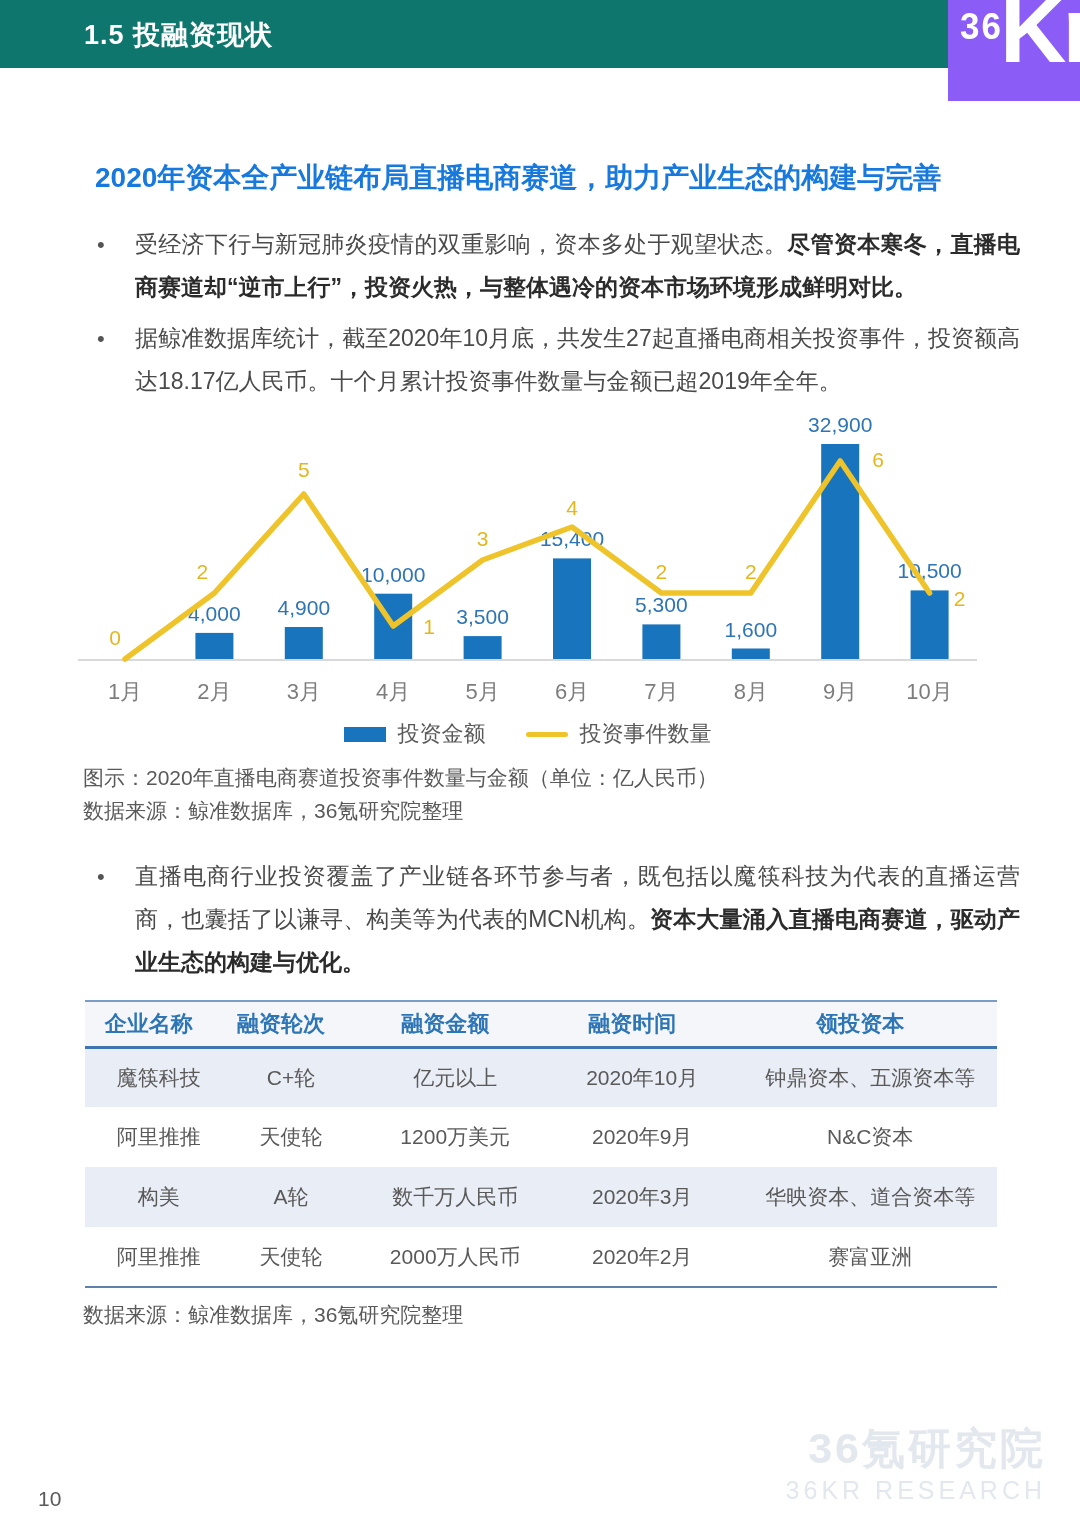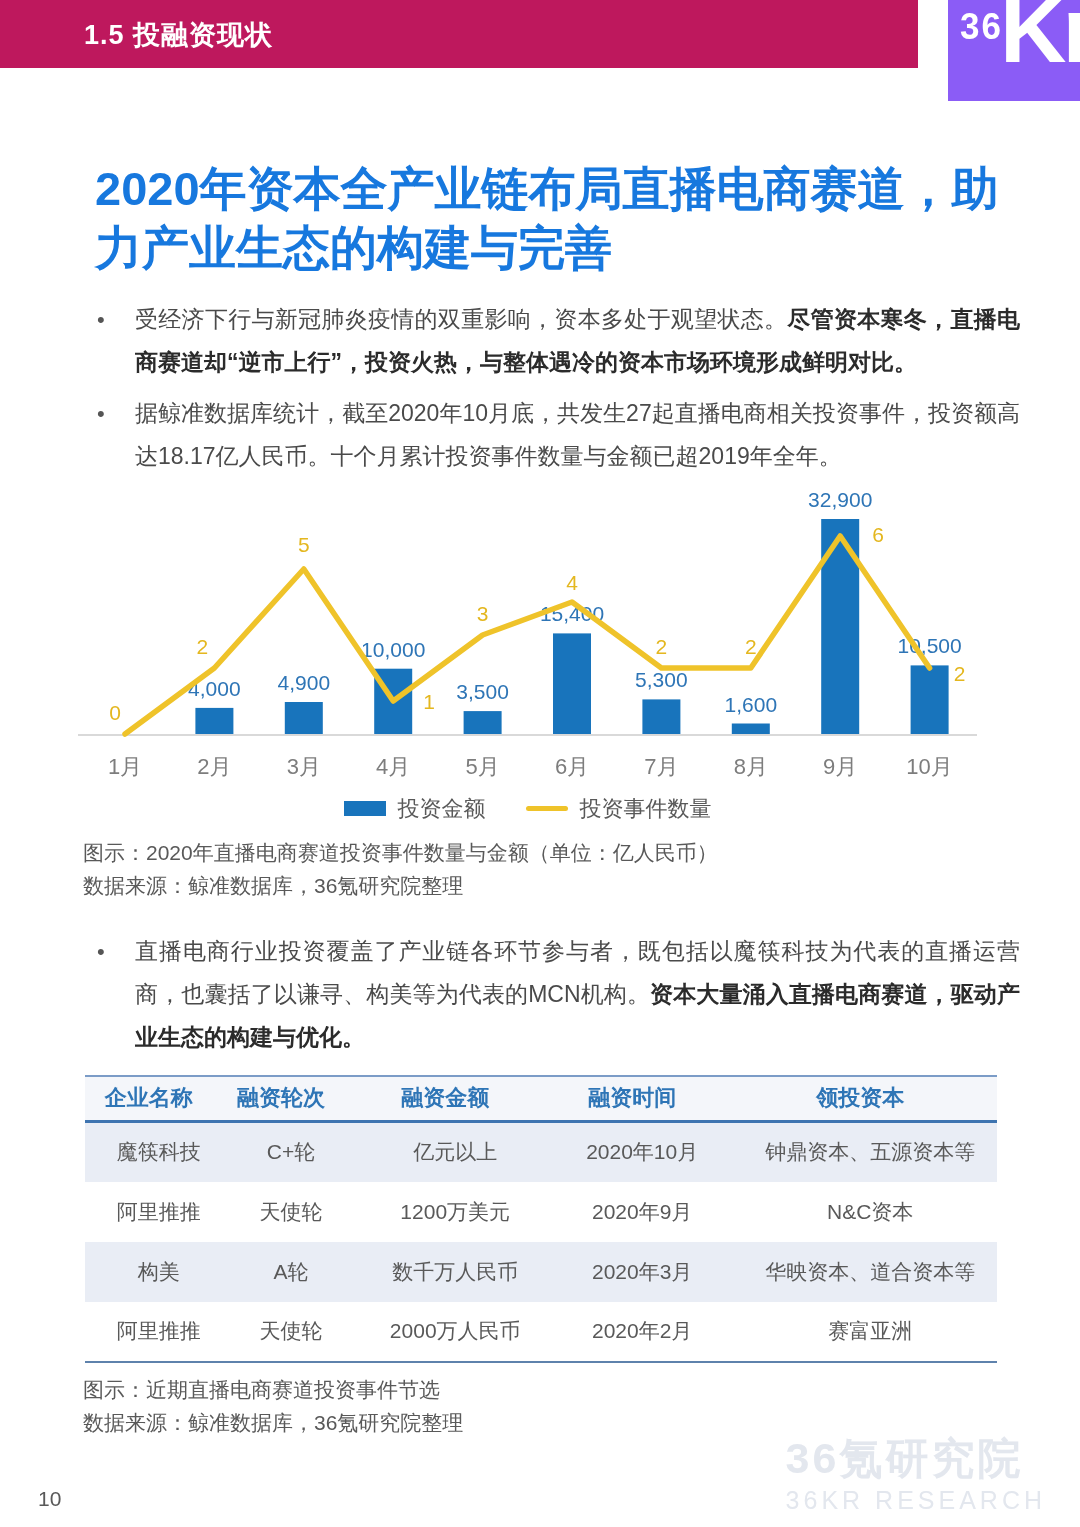--- a/index.html
+++ b/index.html
@@ -2,28 +2,28 @@
 <html><head>
 <meta charset="utf-8">
 <style>
   * { margin:0; padding:0; box-sizing:border-box; }
   html,body { background:#fff; }
   .page {
     position:relative; width:1080px; height:1527px; overflow:hidden;
     background:#fff; font-family:"Liberation Sans", sans-serif;
   }
   
-  .header { position:absolute; top:0; left:0; width:918px; height:68px; background:#be185d; z-index:2; }
+  .header { position:absolute; top:0; left:0; width:1080px; height:68px; background:#0f766e; z-index:2; }
   .header-title { position:absolute; left:84px; top:17px; color:#fff; font-size:27px; font-weight:bold; letter-spacing:1px; }
   .logo { position:absolute; top:0; right:0; width:132px; height:101px; background:#8b5cf6; overflow:hidden; z-index:3; }
   .logo-36 { position:absolute; top:6px; left:12px; color:#fff; font-size:35px; font-weight:bold; letter-spacing:2px; transform:scaleY(1.05); }
   .logo-kr { position:absolute; top:-16px; left:52px; color:#fff; font-size:92px; font-weight:bold; letter-spacing:-4px; line-height:1; }
   
   .content { position:relative; padding:160px 60px 0 95px; z-index:1; }
-  .doc-title { width:940px; font-size:47px; line-height:1.25; font-weight:bold; color:#1778DE; margin-bottom:20px; }
+  .doc-title { width:940px; font-size:28px; line-height:1.25; font-weight:bold; color:#1778DE; margin-bottom:28px; }
   ul.bullets { list-style:none; }
   .bullets li { position:relative; padding-left:40px; font-size:23px; line-height:43px; color:#4a4a4a; margin-bottom:8px; text-align:justify; }
   .bullets li::before { content:"\2022"; position:absolute; left:2px; top:0; color:#555; font-size:22px; }
   .bullets .b { font-weight:bold; color:#2b2b2b; }
   
   .chart-block { margin-left:-25px; width:915px; }
   .chart-block svg { display:block; }
   .legend { display:flex; align-items:center; justify-content:center; margin-top:6px; height:34px; gap:12px; }
   .legend-swatch-bar { display:inline-block; width:42px; height:15px; background:#1874BC; }
   .legend-swatch-line { display:inline-block; width:42px; height:5px; border-radius:3px; background:#EFC32A; margin-left:28px; }
@@ -35,21 +35,21 @@
   table.fin th { height:46px; background:#F4F6FA; color:#2E75B6; font-size:22px; font-weight:bold; border-bottom:3px solid #3E74B0; }
   table.fin td { height:60px; text-align:center; font-size:21px; color:#595959;padding-left:20px; }
   table.fin tr.alt { background:#E9EDF5; }
   table.fin th:nth-child(1), table.fin td:nth-child(1) { width:14%; }
   table.fin th:nth-child(2), table.fin td:nth-child(2) { width:15%;margin-top:16px; }
   table.fin th:nth-child(3), table.fin td:nth-child(3) { width:21%; }
   table.fin th:nth-child(4), table.fin td:nth-child(4) { width:20%; }
   table.fin th:nth-child(5), table.fin td:nth-child(5) { width:30%; }
   
   .page-number { position:absolute; left:38px; bottom:16px; font-size:21px; color:#595959; }
-  .watermark { position:absolute; right:34px; bottom:12px; text-align:left; color:#E3E7EE; line-height:1.2;margin-left:16px; }
+  .watermark { position:absolute; right:34px; bottom:22px; text-align:right; color:#E3E7EE; line-height:1.2;margin-left:16px; }
   .watermark-cn { font-size:43px; font-weight:bold; letter-spacing:3px; }
   .watermark-en { font-size:25px; letter-spacing:4px; }
 </style>
 </head>
 <body>
 
 <div class="page">
 
   <div class="header">
     <div class="header-title">1.5 投融资现状</div>
@@ -165,21 +165,20 @@
             <td>阿里推推</td>
             <td>天使轮</td>
             <td>2000万人民币</td>
             <td>2020年2月</td>
             <td>赛富亚洲</td>
           </tr>
         </tbody>
     </table>
 
     <div class="caption-block">
-      <div>图示：近期直播电商赛道投资事件节选</div>
       <div>数据来源：鲸准数据库，36氪研究院整理</div>
     </div>
   </div>
 
   <div class="page-number">10</div>
   <div class="watermark">
     <div class="watermark-cn">36氪研究院</div>
     <div class="watermark-en">36KR RESEARCH</div>
   </div>
 </div>

